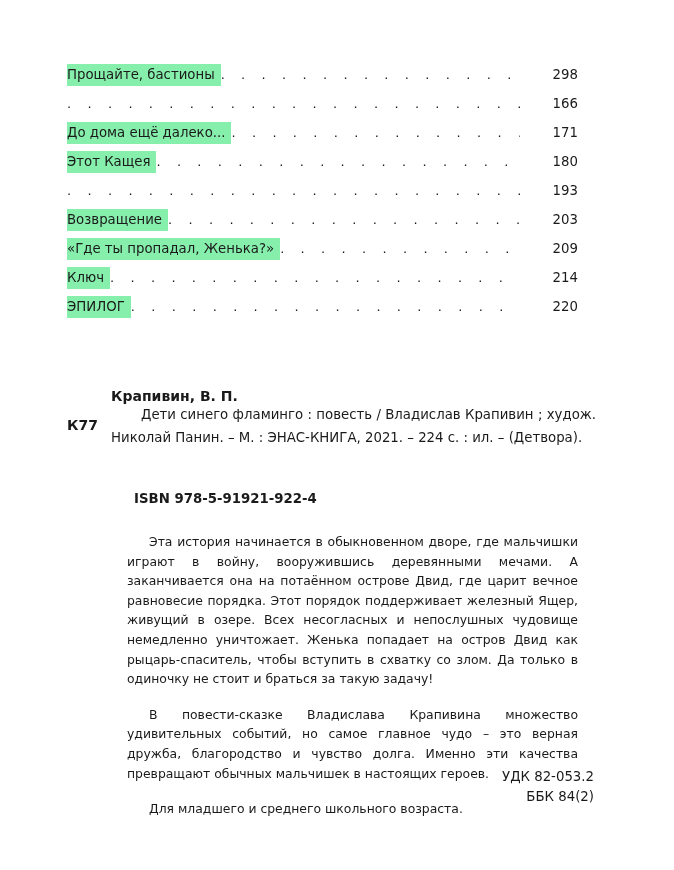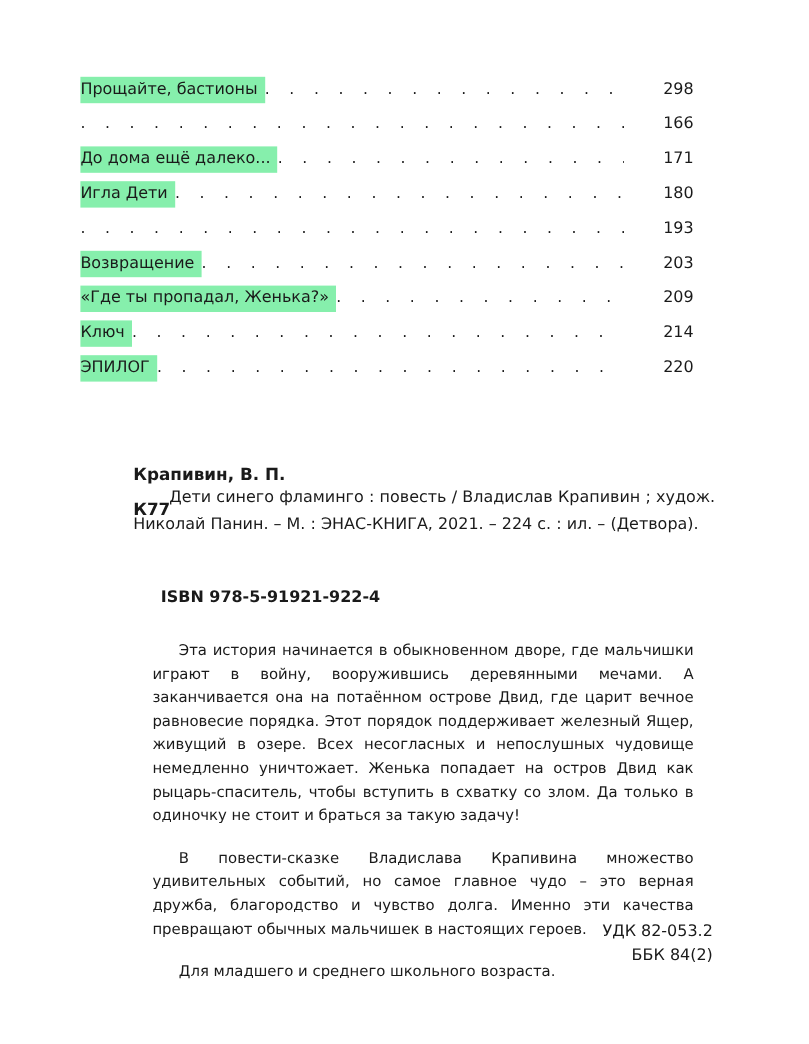--- a/index.html
+++ b/index.html
@@ -20,21 +20,20 @@
   .toc-page { width: 58px; text-align: right; white-space: nowrap; }
 
   .bib { position: absolute; left: 67px; top: 386px; width: 540px; }
   .author {
     position: absolute; left: 44px; top: 0; font-weight: bold; font-size: 14px;
     line-height: 20px; white-space: nowrap;
   }
   .code {
     position: absolute; left: 0; top: 29px; font-weight: bold; font-size: 14px;
     line-height: 20px;
-    margin-left: 44px;
   }
   .bib-desc {
     position: absolute; left: 44px; top: 17px; width: 485px; font-size: 13.3px;
     line-height: 23px; text-align: justify; text-align-last: left;
   }
   .bib-desc .indent { display: inline-block; width: 30px; }
   .isbn {
     position: absolute; left: 67px; top: 103px; font-weight: bold; font-size: 13.3px;
     line-height: 20px; white-space: nowrap;
   }
@@ -62,21 +61,21 @@
   <div class="toc-row">
     <span class="toc-dots">. . . . . . . . . . . . . . . . . . . . . . . . . . . . . . . . . . . . . . . . . . . . . . . . . . . . . . . . . . . . .</span>
     <span class="toc-page">166</span>
   </div>
   <div class="toc-row">
     <span class="toc-title">До дома ещё далеко...</span>
     <span class="toc-dots">. . . . . . . . . . . . . . . . . . . . . . . . . . . . . . . . . . . . . . . . . . . . . . . . . . . . . . . . . . . . .</span>
     <span class="toc-page">171</span>
   </div>
   <div class="toc-row">
-    <span class="toc-title">Игла Дети</span>
+    <span class="toc-title">Этот Кащея</span>
     <span class="toc-dots">. . . . . . . . . . . . . . . . . . . . . . . . . . . . . . . . . . . . . . . . . . . . . . . . . . . . . . . . . . . . .</span>
     <span class="toc-page">180</span>
   </div>
   <div class="toc-row">
     <span class="toc-dots">. . . . . . . . . . . . . . . . . . . . . . . . . . . . . . . . . . . . . . . . . . . . . . . . . . . . . . . . . . . . .</span>
     <span class="toc-page">193</span>
   </div>
   <div class="toc-row">
     <span class="toc-title">Возвращение</span>
     <span class="toc-dots">. . . . . . . . . . . . . . . . . . . . . . . . . . . . . . . . . . . . . . . . . . . . . . . . . . . . . . . . . . . . .</span>

